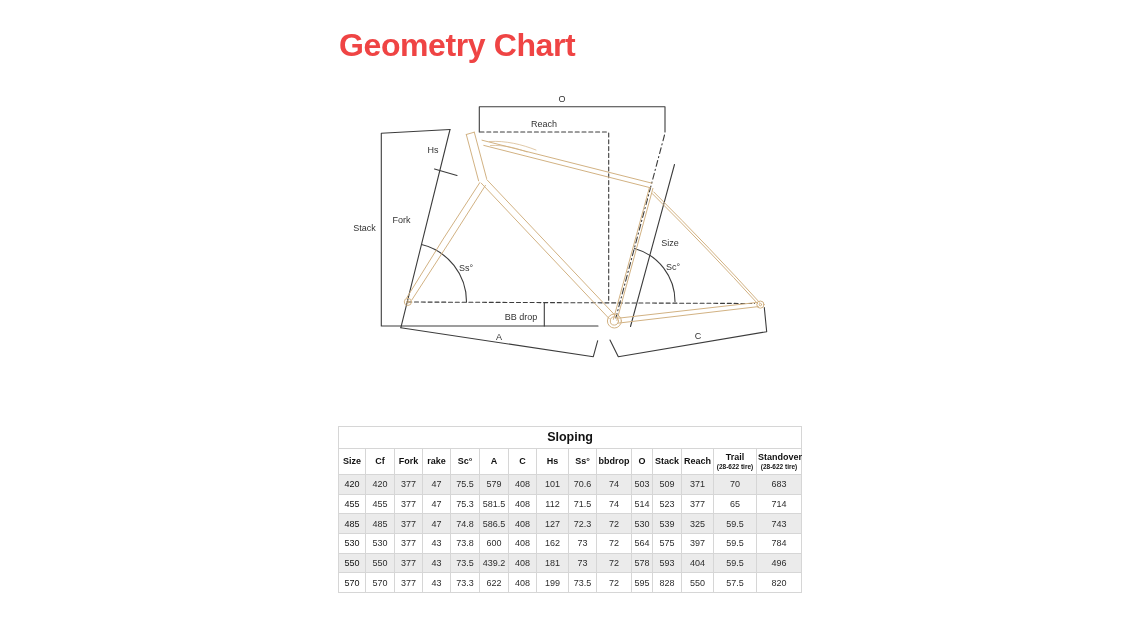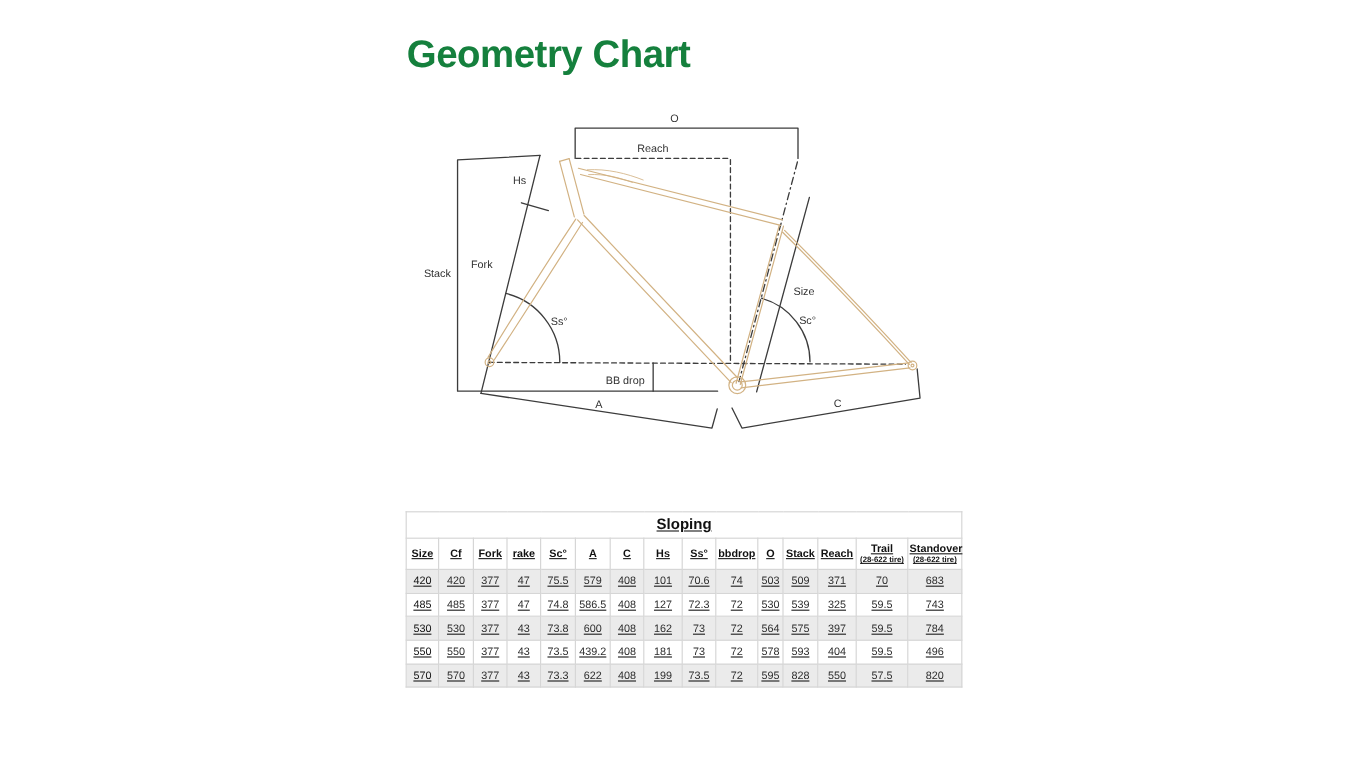--- a/index.html
+++ b/index.html
@@ -2,33 +2,33 @@
 <html><head>
 <meta charset="utf-8">
 <style>
   html,body{margin:0;padding:0;}
   body{
     width:1134px;height:638px;background:#ffffff;position:relative;overflow:hidden;
     font-family:"Liberation Sans","DejaVu Sans",sans-serif;color:#222;
   }
   .page-title{
     position:absolute;left:339px;top:6px;
-    font-size:32px;font-weight:800;letter-spacing:-0.4px;color:#15803d;
+    font-size:32px;font-weight:800;letter-spacing:-0.4px;color:#ef4444;
   }
   .diagram{position:absolute;left:340px;top:80px;width:460px;height:290px;}
   .m{stroke:#3c3c3c;stroke-width:1.1;fill:none;stroke-linecap:round;stroke-linejoin:round;}
   .dash{stroke-dasharray:4 2.8;}
   .dashdot{stroke-dasharray:6 3 1.2 3;}
   .f{stroke:#d2b283;stroke-width:1;fill:none;stroke-linecap:round;stroke-linejoin:round;}
   .fthin{stroke:#d2b283;stroke-width:0.7;fill:none;stroke-linecap:round;}
   .lbl{font-family:"Liberation Sans","DejaVu Sans",sans-serif;font-size:9px;fill:#323232;font-weight:500;}
   .tablewrap{position:absolute;left:338px;top:426px;width:463px;}
   table.geo{
     border-collapse:collapse;table-layout:fixed;width:463px;
-    font-size:9px;color:#2d2d2d;text-decoration:underline;
+    font-size:9px;color:#2d2d2d;
   }
   table.geo th,table.geo td{
     border:1px solid #d6d6d6;text-align:center;vertical-align:middle;
     padding:0 1px;line-height:1.15;font-weight:400;
   }
   tr.title-row th{height:21px;font-size:12.5px;font-weight:700;color:#111;}
   tr.head-row th{height:25px;font-weight:700;color:#111;font-size:9px;}
   .hsub{font-size:6.5px;font-weight:700;display:block;margin-top:1px;}
   tbody th{font-weight:700;color:#111;}
   tbody td,tbody th{height:18.7px;}
@@ -155,20 +155,37 @@
           <td>101</td>
           <td>70.6</td>
           <td>74</td>
           <td>503</td>
           <td>509</td>
           <td>371</td>
           <td>70</td>
           <td>683</td>
         </tr>
         <tr>
+          <th>455</th>
+          <td>455</td>
+          <td>377</td>
+          <td>47</td>
+          <td>75.3</td>
+          <td>581.5</td>
+          <td>408</td>
+          <td>112</td>
+          <td>71.5</td>
+          <td>74</td>
+          <td>514</td>
+          <td>523</td>
+          <td>377</td>
+          <td>65</td>
+          <td>714</td>
+        </tr>
+        <tr>
           <th>485</th>
           <td>485</td>
           <td>377</td>
           <td>47</td>
           <td>74.8</td>
           <td>586.5</td>
           <td>408</td>
           <td>127</td>
           <td>72.3</td>
           <td>72</td>

